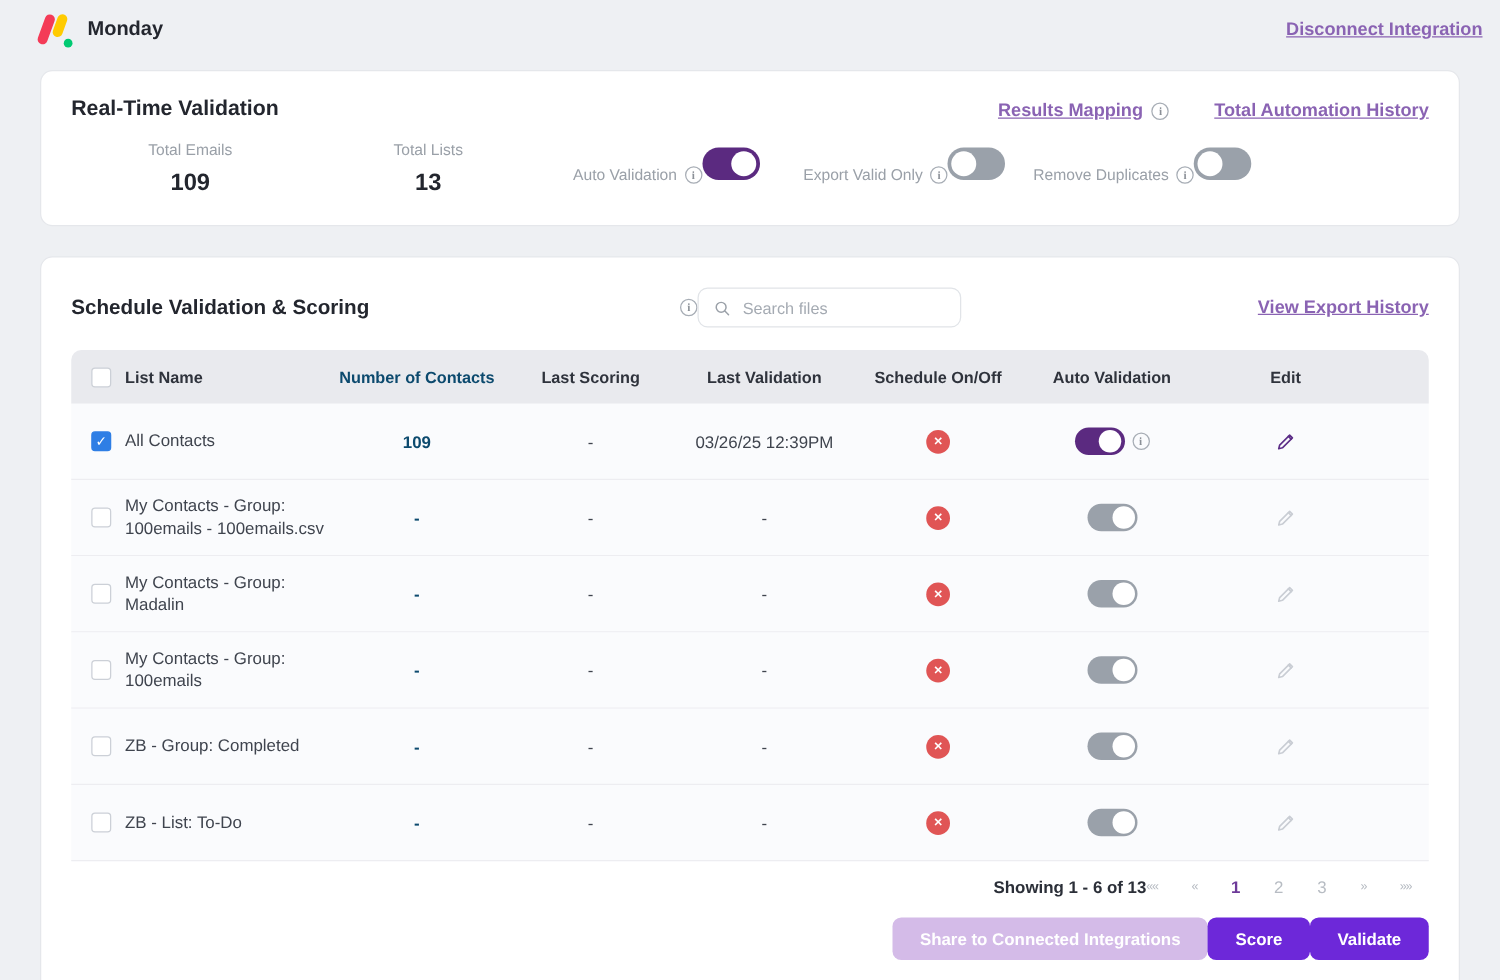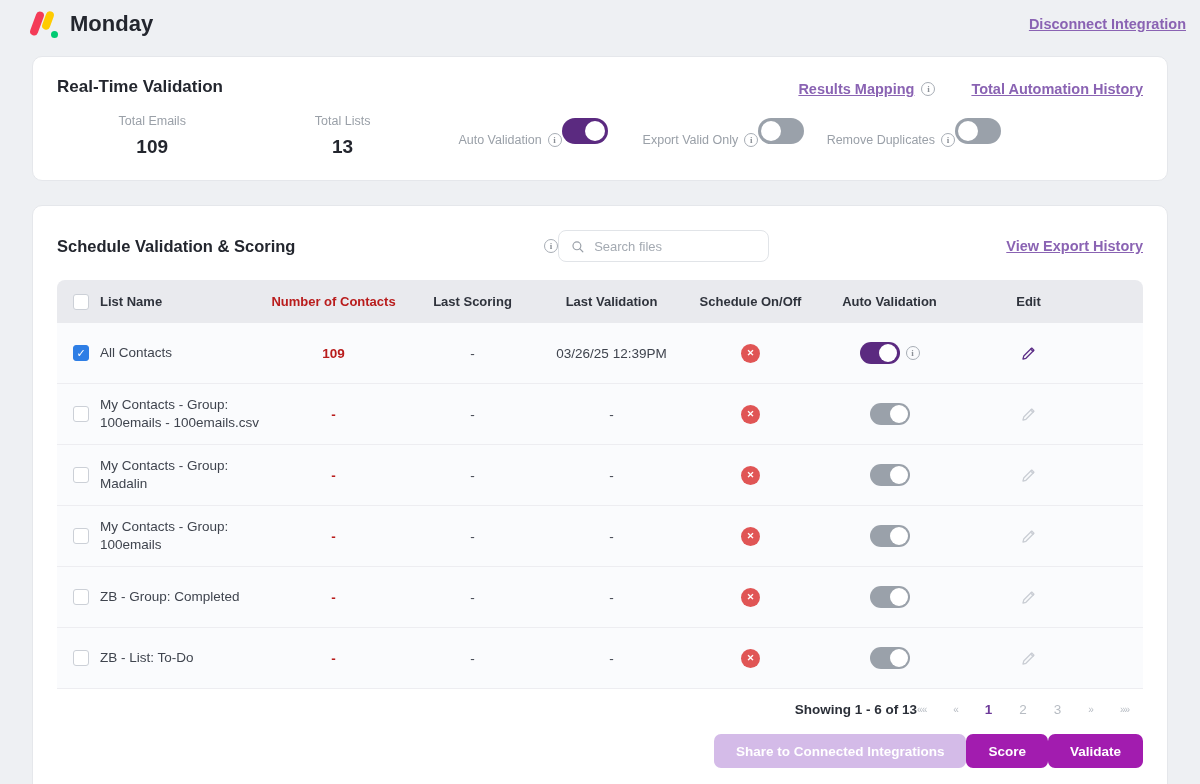--- a/index.html
+++ b/index.html
@@ -14,21 +14,21 @@
     height: 48px; display: flex; align-items: center;
     justify-content: space-between; padding: 0 14px 0 30px;
   }
   .brand { display: flex; align-items: center; gap: 12px; }
   .logo { position: relative; width: 28px; height: 30px; }
   .logo .bar { position: absolute; width: 8px; border-radius: 5px; transform: rotate(20deg); }
   .logo .bar.red    { left: 3px;  top: 2px; height: 25px; background: #f43b57; }
   .logo .bar.yellow { left: 14px; top: 2px; height: 19px; background: #ffcb00; }
   .logo .dot.green  { position: absolute; left: 21px; top: 22px; width: 7px; height: 7px;
                       border-radius: 50%; background: #00ca72; }
-  .brand-name { font-size: 22px; font-weight: 700; color: #23262e; }
+  .brand-name { font-size: 16px; font-weight: 700; color: #23262e; }
   a.plink, .plink {
     color: #8a63b3; font-weight: 700; text-decoration: underline;
     font-size: 14.5px; cursor: pointer; white-space: nowrap;
   }
   
   .card {
     background: #fff; border: 1px solid #e5e7eb; border-radius: 10px;
     margin: 0 32px;
   }
   .card1 { margin-top: 8px; padding: 20px 24px 22px; }
@@ -81,21 +81,21 @@
     border-radius: 8px 8px 0 0; font-size: 13px; font-weight: 700; color: #2f333c;
   }
   .trow {
     display: flex; align-items: center; min-height: 61px; background: #fafbfd;
     border-bottom: 1px solid #ededf1; font-size: 13.5px; color: #3f444e;
   }
   .c1 { width: 207px; padding-left: 16px; display: flex; align-items: center; gap: 11px; }
   .c1 .nm { line-height: 1.35; }
   .c2, .c3, .c4, .c5, .c6, .c7 { width: 139px; text-align: center; }
   .c5, .c6, .c7 { display: flex; align-items: center; justify-content: center; gap: 6px; }
-  .c2 { font-weight: 700; color: #b91c1c; }
+  .c2 { font-weight: 700; color: #0c4a6e; }
   .cb {
     width: 16px; height: 16px; border: 1px solid #ccd0d7; border-radius: 3px;
     background: #fff; flex: 0 0 auto; display: inline-flex; align-items: center;
     justify-content: center; font-size: 11px; color: #fff; cursor: pointer;
   }
   .cb.checked { background: #2e7ee5; border-color: #2e7ee5; }
   .xcircle {
     width: 19px; height: 19px; border-radius: 50%; background: #e05555; color: #fff;
     font-size: 9px; font-weight: 700; display: inline-flex; align-items: center; justify-content: center;
   }
@@ -108,21 +108,21 @@
   .pagination { display: flex; align-items: center; gap: 27px; padding-right: 14px; }
   .pg { font-size: 13.5px; color: #b7bcc3; cursor: pointer; }
   .pg.arrow { font-size: 10px; letter-spacing: -1px; }
   .pg.active { color: #6d3a99; font-weight: 700; }
   .actions { display: flex; justify-content: flex-end; margin-top: 17px; }
   .btn {
     height: 34px; border: none; border-radius: 7px; color: #fff; font-weight: 700;
     font-size: 13.5px; padding: 0 22px; cursor: pointer;
     font-family: "Liberation Sans", sans-serif;
   }
-  .btn.primary  { background: #a21caf; }
+  .btn.primary  { background: #6d28d9; }
   .btn.disabled { background: #d4bbe8; cursor: default; }
 </style>
 </head>
 <body>
 
 <div class="topbar">
   <div class="brand">
     <span class="logo">
       <span class="bar red"></span>
         <span class="bar yellow"></span>

